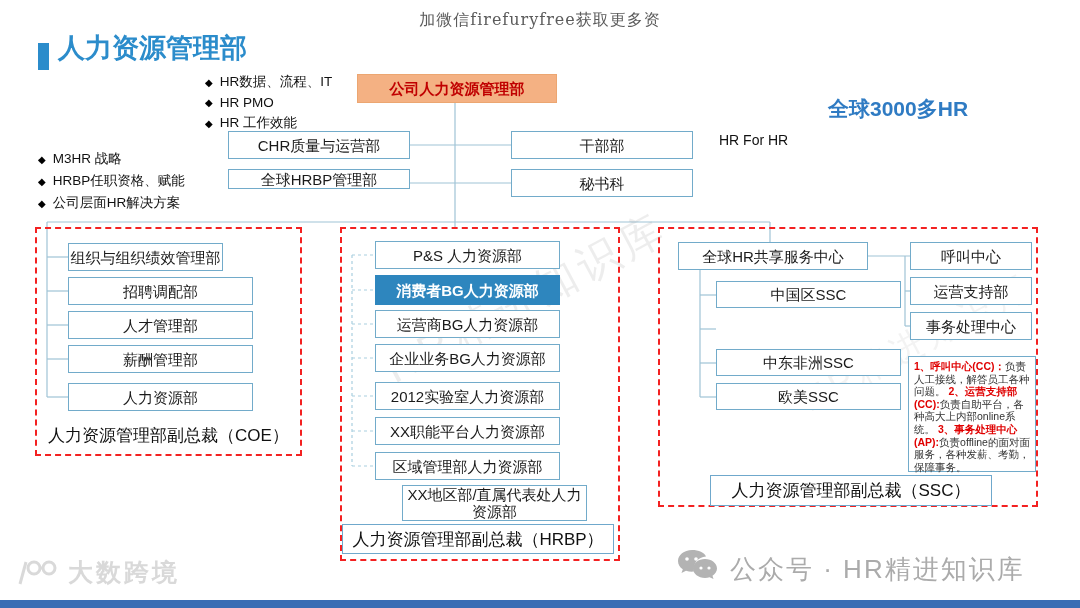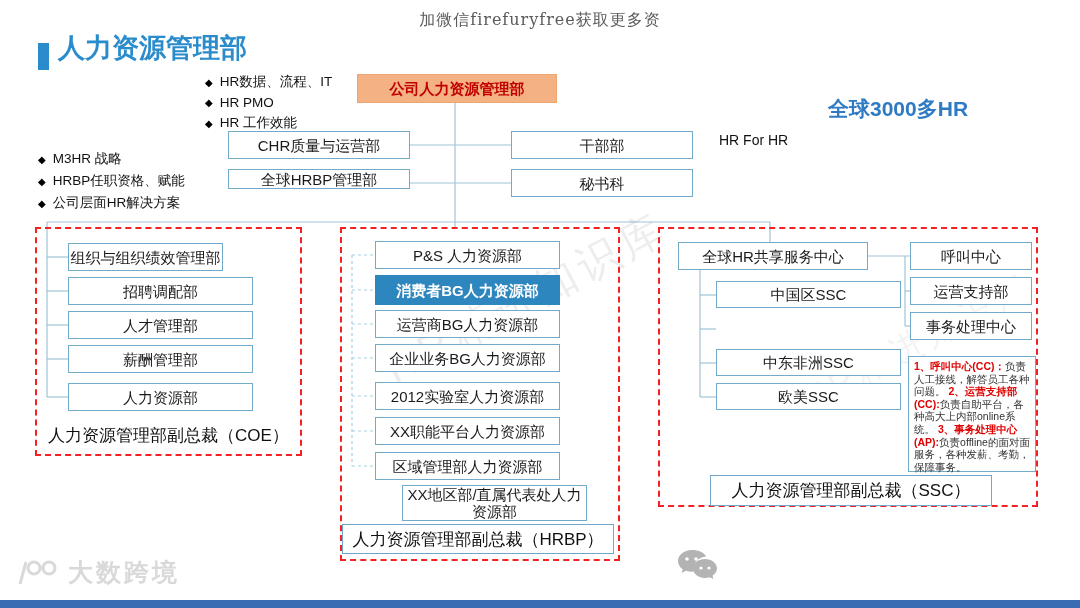--- a/index.html
+++ b/index.html
@@ -191,16 +191,17 @@
         <g fill="#b3b3b3">
           <path d="M16 2 C8 2 2 7 2 13 c0 3.4 1.9 6.3 4.8 8.3 L5.5 25 l4.5-2.2 c1.9.6 3.9.9 6 .9 .6 0 1.2 0 1.8-.1 C17 15 22 9 30 8.4 28.4 4.6 22.8 2 16 2z"></path>
           <path d="M29 11 c-6.6 0-12 4.2-12 9.5 0 5.2 5.4 9.5 12 9.5 1.6 0 3.2-.3 4.6-.8 L37.5 31 l-1-3.3 c2.7-1.7 4.5-4.3 4.5-7.2 0-5.3-5.4-9.5-12-9.5z"></path>
           <circle cx="11" cy="11" r="1.8" fill="#ffffff"></circle>
           <circle cx="20" cy="11" r="1.8" fill="#ffffff"></circle>
           <circle cx="25" cy="20" r="1.6" fill="#ffffff"></circle>
           <circle cx="33" cy="20" r="1.6" fill="#ffffff"></circle>
         </g>
       </svg>
     </span>
+    <span class="txt">公众号 · HR精进知识库</span>
   </div>
 
   <div class="bottom-bar"></div>
 </div>
 
 </body></html>

